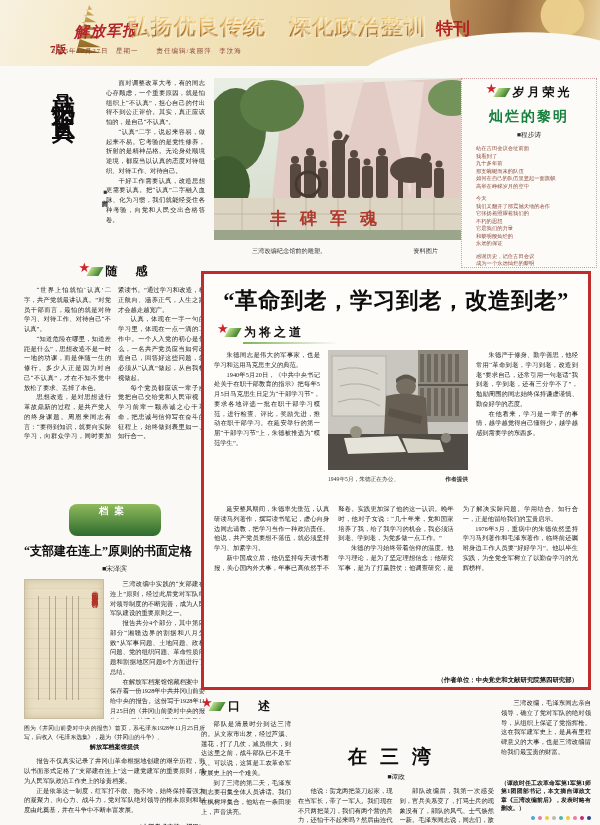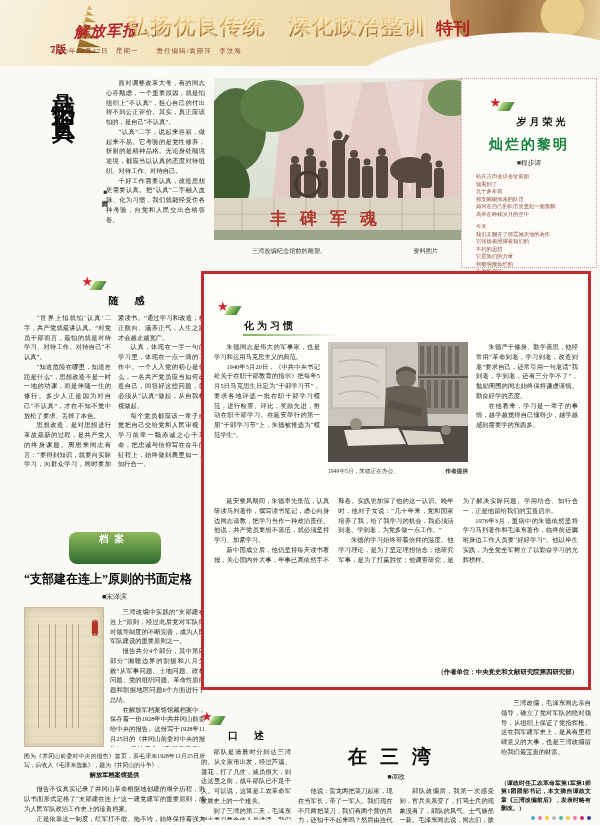--- a/index.html
+++ b/index.html
@@ -30,21 +30,21 @@
   .date-row{position:absolute;left:52px;top:47px;font-size:6.5px;color:#8a4438;letter-spacing:1px;display:flex;gap:18px;}
 
   
   .bodytext{font-size:6.3px;line-height:1.55;text-align:justify;color:#1c1c1c;}
   .bodytext p{margin:0;text-indent:2em;}
   .kicker-row{display:flex;align-items:center;gap:5px;}
   .klogo{position:relative;width:22px;height:13px;flex:0 0 22px;}
   .klogo .star{position:absolute;left:0;top:-4px;color:#cf2329;font-size:13px;line-height:13px;}
   .klogo .swoosh{position:absolute;left:10px;top:2px;width:12px;height:9px;
     background:linear-gradient(100deg,#bfe08a,#3a7d2c);transform:skewX(-30deg);}
-  .kicker-label{font-size:10px;font-weight:bold;letter-spacing:3px;color:#111;margin-top:31px;}
+  .kicker-label{font-size:12px;font-weight:bold;letter-spacing:3px;color:#111;}
   .dots{display:flex;gap:3px;}
   .dot{width:4px;height:4px;border-radius:50%;display:inline-block;}
 
   
   .leftcol{position:absolute;left:24px;top:76px;width:181px;}
   .art1{position:relative;height:182px;}
   .vt-headline{position:absolute;left:24px;top:0;height:182px;writing-mode:vertical-rl;
     font-size:23px;font-weight:900;letter-spacing:5px;color:#0d0d0d;}
   .vt-author{position:absolute;left:76px;top:112px;writing-mode:vertical-rl;font-size:6.5px;color:#333;}
   .art1-body{position:absolute;right:0;top:2px;width:99px;height:178px;overflow:hidden;}
@@ -294,27 +294,28 @@
       <div class="poemline">它是我们的力量</div>
       <div class="poemline">和黎明般灿烂的</div>
       <div class="poemline">永远的保证</div>
       <div class="poemline"></div>
       <div class="poemline">感谢历史，记住古田会议</div>
       <div class="poemline">成为一个永远灿烂的黎明</div>
     </div>
   </div>
 
   <div class="feature">
+    <div class="feature-headline">“革命到老，学习到老，改造到老”</div>
     <div class="feature-kicker">
       <div class="kicker-row">
         <span class="klogo">
             <span class="star">★</span>
             <span class="swoosh"></span>
           </span>
-        <span class="kicker-label">化为习惯</span>
+        <span class="kicker-label">为将之道</span>
       </div>
     </div>
 
     <div class="feature-mid">
       <div class="fcol1 bodytext">
         <p>朱德同志是伟大的军事家，也是学习和运用马克思主义的典范。</p>
         <p>1940年5月20日，《中共中央书记处关于在职干部教育的指示》把每年5月5日马克思生日定为“干部学习节”，要求各地评选一批在职干部学习模范，进行检查、评比，奖励先进，推动在职干部学习。在延安举行的第一届“干部学习节”上，朱德被推选为“模范学生”。</p>
       </div>
       <div class="fphoto">
         <svg width="140" height="120" viewBox="0 0 140 120">

